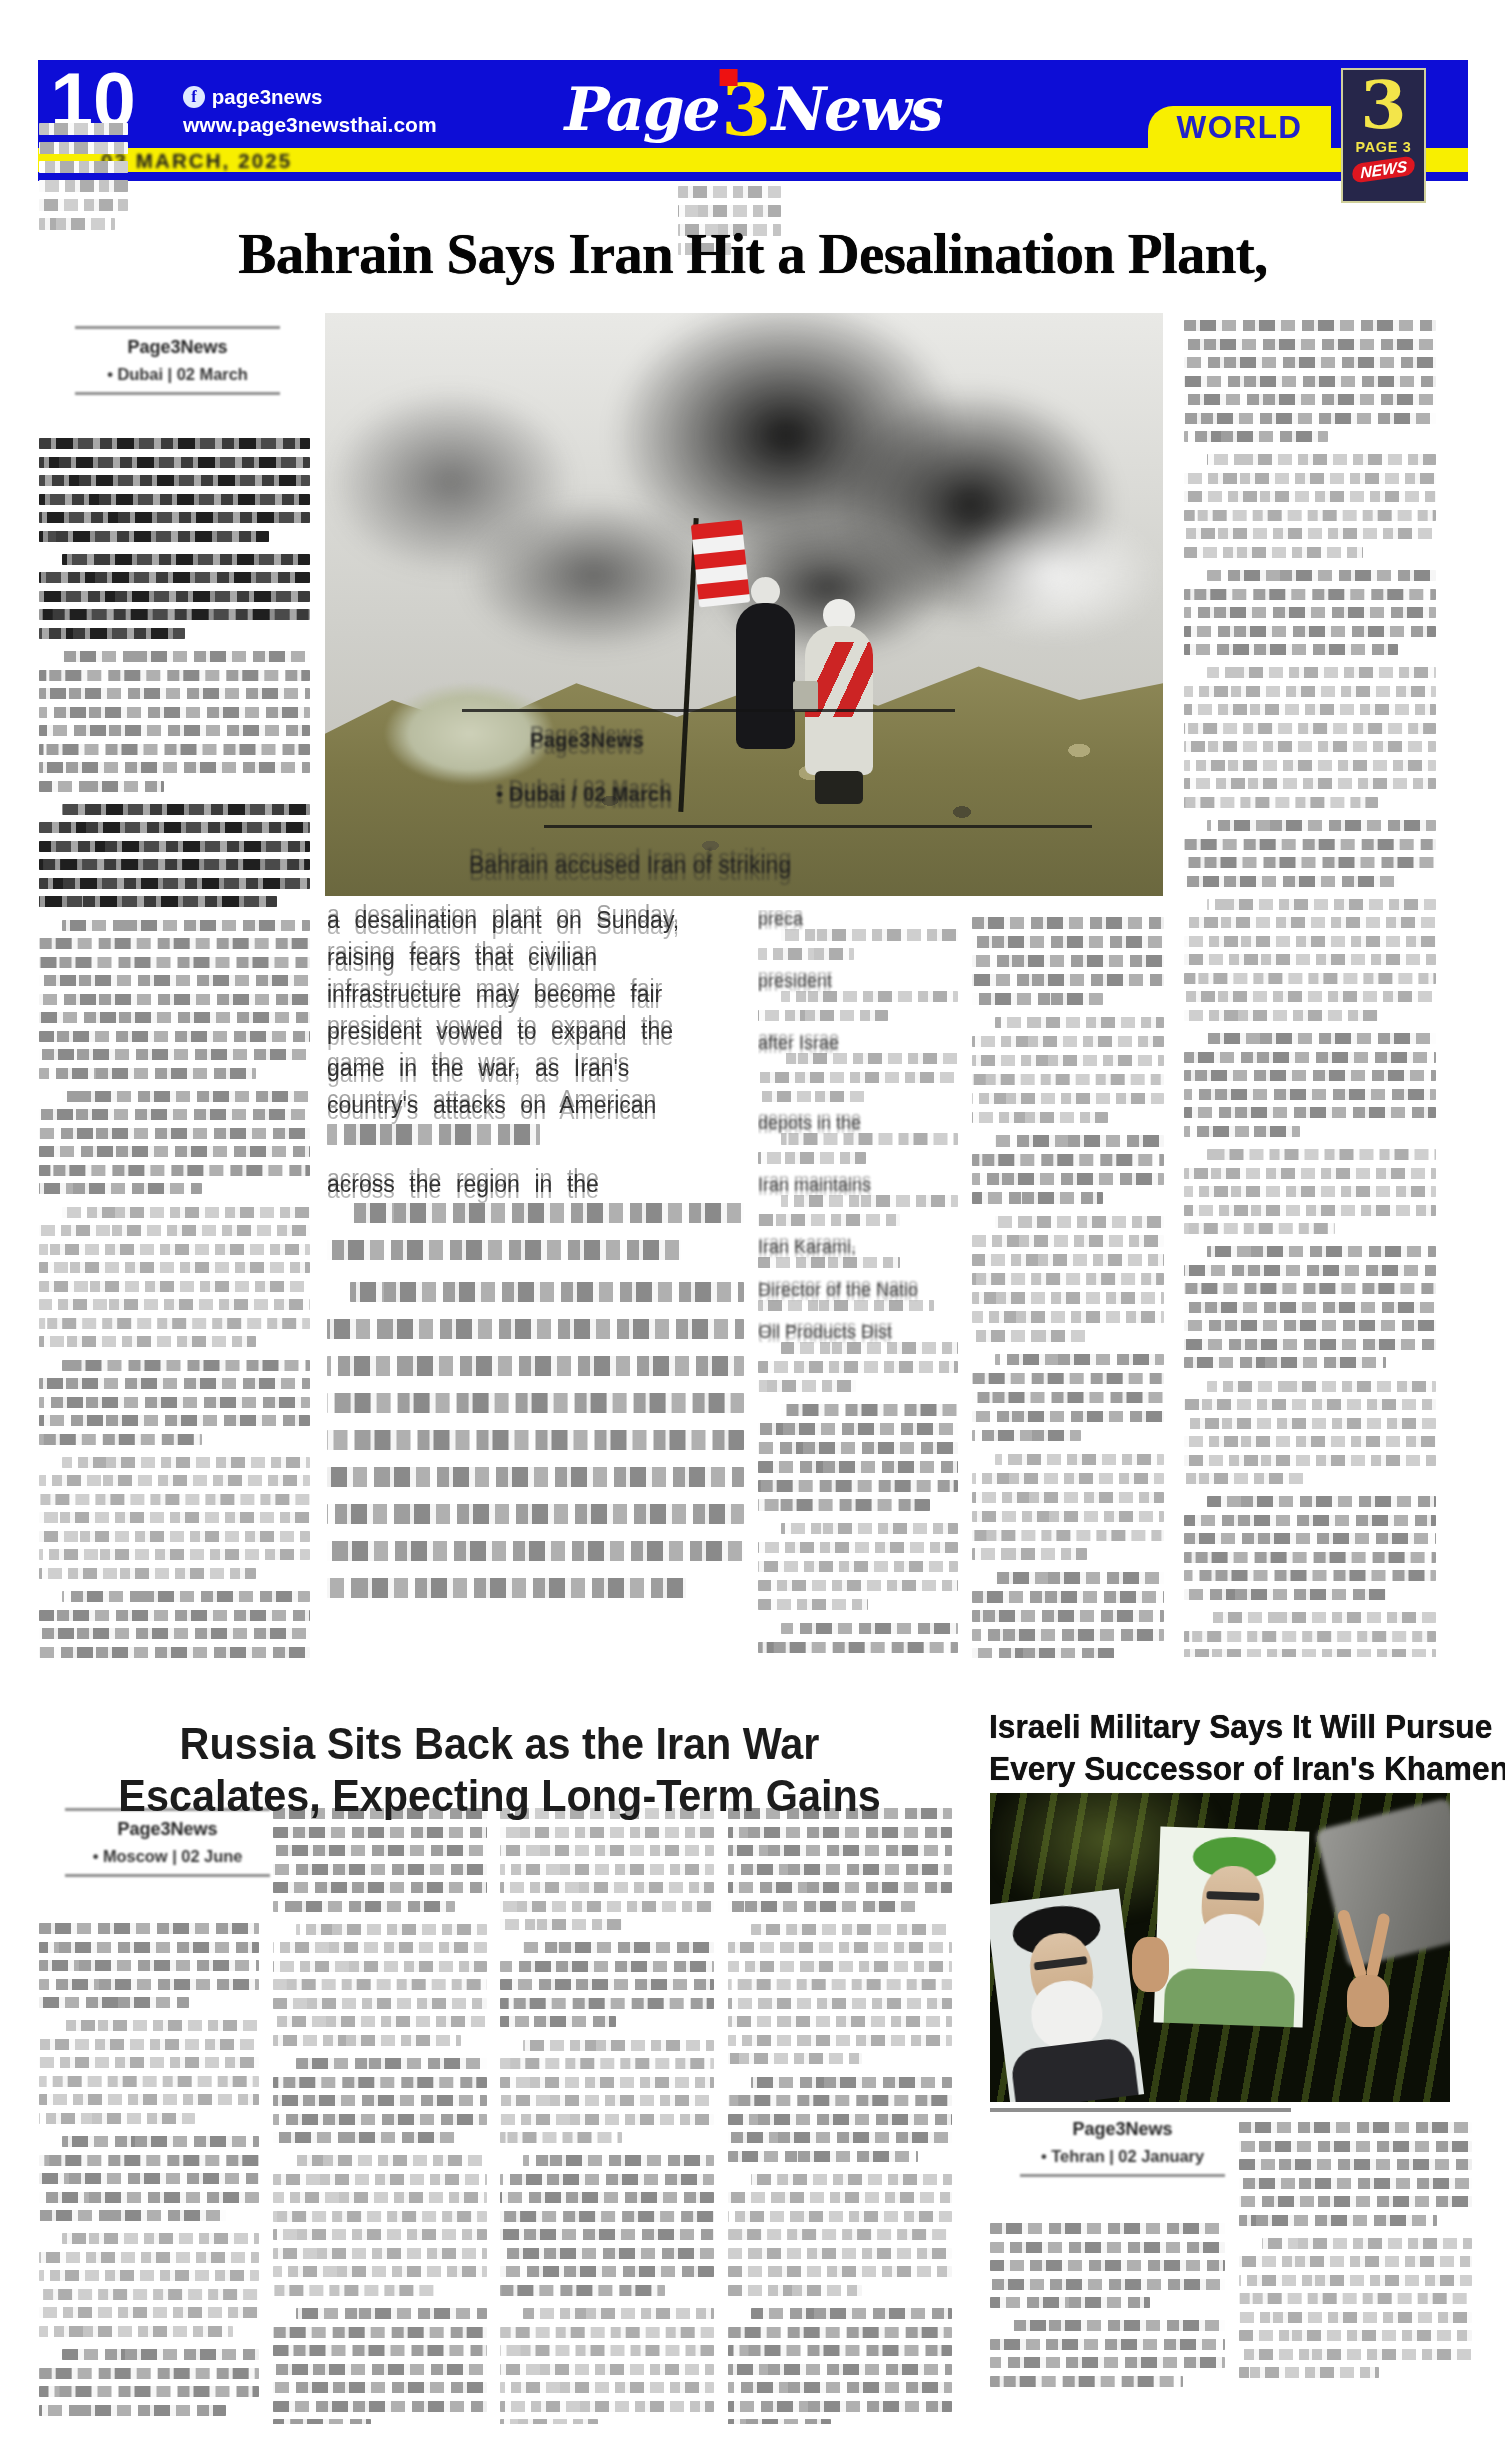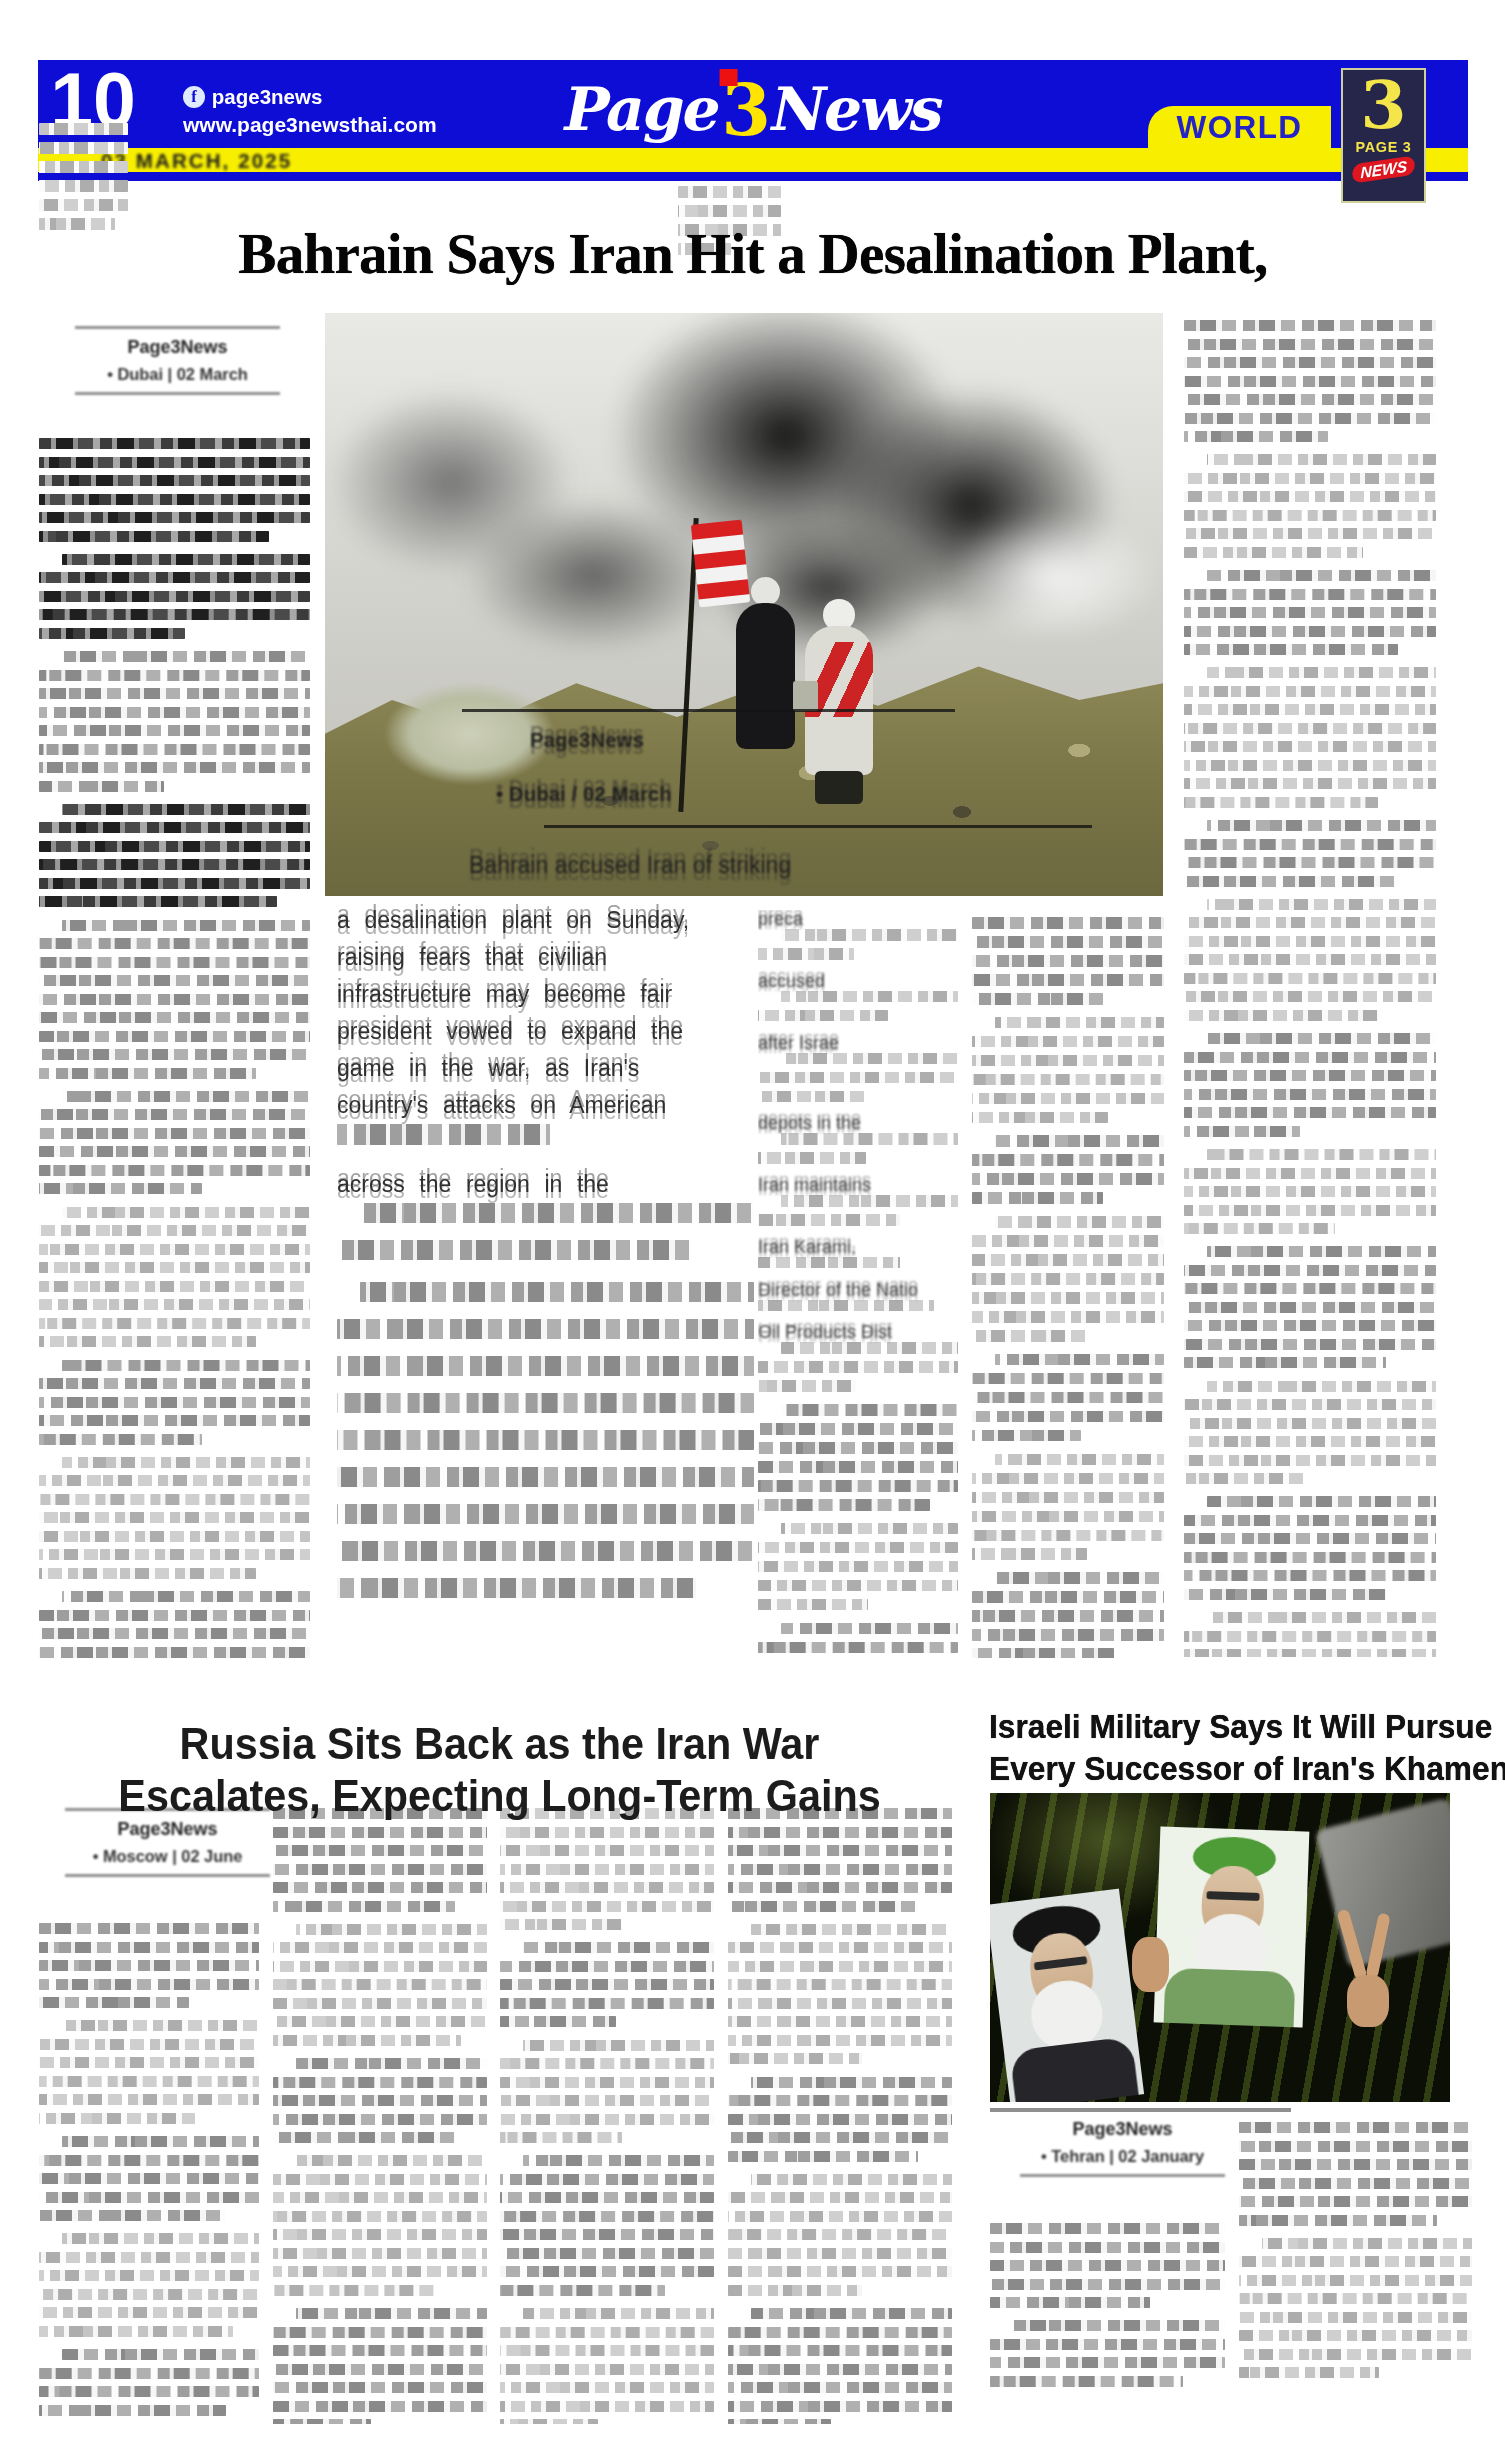--- a/index.html
+++ b/index.html
@@ -276,21 +276,21 @@
       <div class="box"></div>
       <div class="legs"></div>
     </div>
     <div class="gline gl1"></div>
     <div class="gline gl2"></div>
     <div class="ghost gsrc">Page3News</div>
     <div class="ghost gdate">• Dubai / 02 March</div>
     <div class="ghost gcap">Bahrain accused Iran of striking</div>
   </div>
 
-  <div class="mcol col-big" style="left:337px;top:902px;width:417px;height:756px;">
+  <div class="mcol col-big" style="left:327px;top:902px;width:417px;height:756px;">
       <div class="tx t-lede">a desalination plant on Sunday,</div>
       <div class="tx t-lede">raising fears that civilian</div>
       <div class="tx t-lede">infrastructure may become fair</div>
       <div class="tx t-lede">president vowed to expand the</div>
       <div class="tx t-lede">game in the war, as Iran's</div>
       <div class="tx t-lede">country's attacks on American</div>
       <div class="mline s-m" style="width: 51%; background-position: 53px 0px; margin-bottom: calc(var(--lh) - var(--bh) + 4.8px);"></div>
       <div class="tx t-lede">across the region in the</div>
       <div class="mline s-m" style="margin-left: 23px; width: calc(100% - 23px); background-position: 44px 0px;"></div>
       <div class="mline s-m" style="width: 85%; background-position: 64px 0px; margin-bottom: calc(var(--lh) - var(--bh) + 4.8px);"></div>
@@ -301,21 +301,21 @@
       <div class="mline s-m" style="width: 100%; background-position: 31.5px 0px;"></div>
       <div class="mline s-m" style="width: 100%; background-position: 51px 0px;"></div>
       <div class="mline s-m" style="width: 100%; background-position: 71px 0px;"></div>
       <div class="mline s-m" style="width: 100%; background-position: 9px 0px;"></div>
       <div class="mline s-m" style="width: 86%; background-position: 29px 0px; margin-bottom: calc(var(--lh) - var(--bh) + 4.8px);"></div>
     </div>
   <div class="mcol col-med" style="left:758px;top:910px;width:200px;height:747px;">
       <div class="tx t-frag">preca</div>
       <div class="mline s-l" style="margin-left: 23px; width: calc(100% - 23px); background-position: 36px 0px;"></div>
       <div class="mline s-l" style="width: 48%; background-position: 56px 0px; margin-bottom: calc(var(--lh) - var(--bh) + 4.8px);"></div>
-      <div class="tx t-frag">accused</div>
+      <div class="tx t-frag">president</div>
       <div class="mline s-l" style="margin-left: 23px; width: calc(100% - 23px); background-position: 27px 0px;"></div>
       <div class="mline s-l" style="width: 65%; background-position: 47px 0px; margin-bottom: calc(var(--lh) - var(--bh) + 4.8px);"></div>
       <div class="tx t-frag">after Israe</div>
       <div class="mline s-l" style="margin-left: 23px; width: calc(100% - 23px); background-position: 17px 0px;"></div>
       <div class="mline s-l" style="width: 100%; background-position: 37px 0px;"></div>
       <div class="mline s-l" style="width: 54%; background-position: 57px 0px; margin-bottom: calc(var(--lh) - var(--bh) + 4.8px);"></div>
       <div class="tx t-frag">depots in the</div>
       <div class="mline s-l" style="margin-left: 23px; width: calc(100% - 23px); background-position: 7.5px 0px;"></div>
       <div class="mline s-l" style="width: 54%; background-position: 27px 0px; margin-bottom: calc(var(--lh) - var(--bh) + 4.8px);"></div>
       <div class="tx t-frag">Iran maintains</div>

